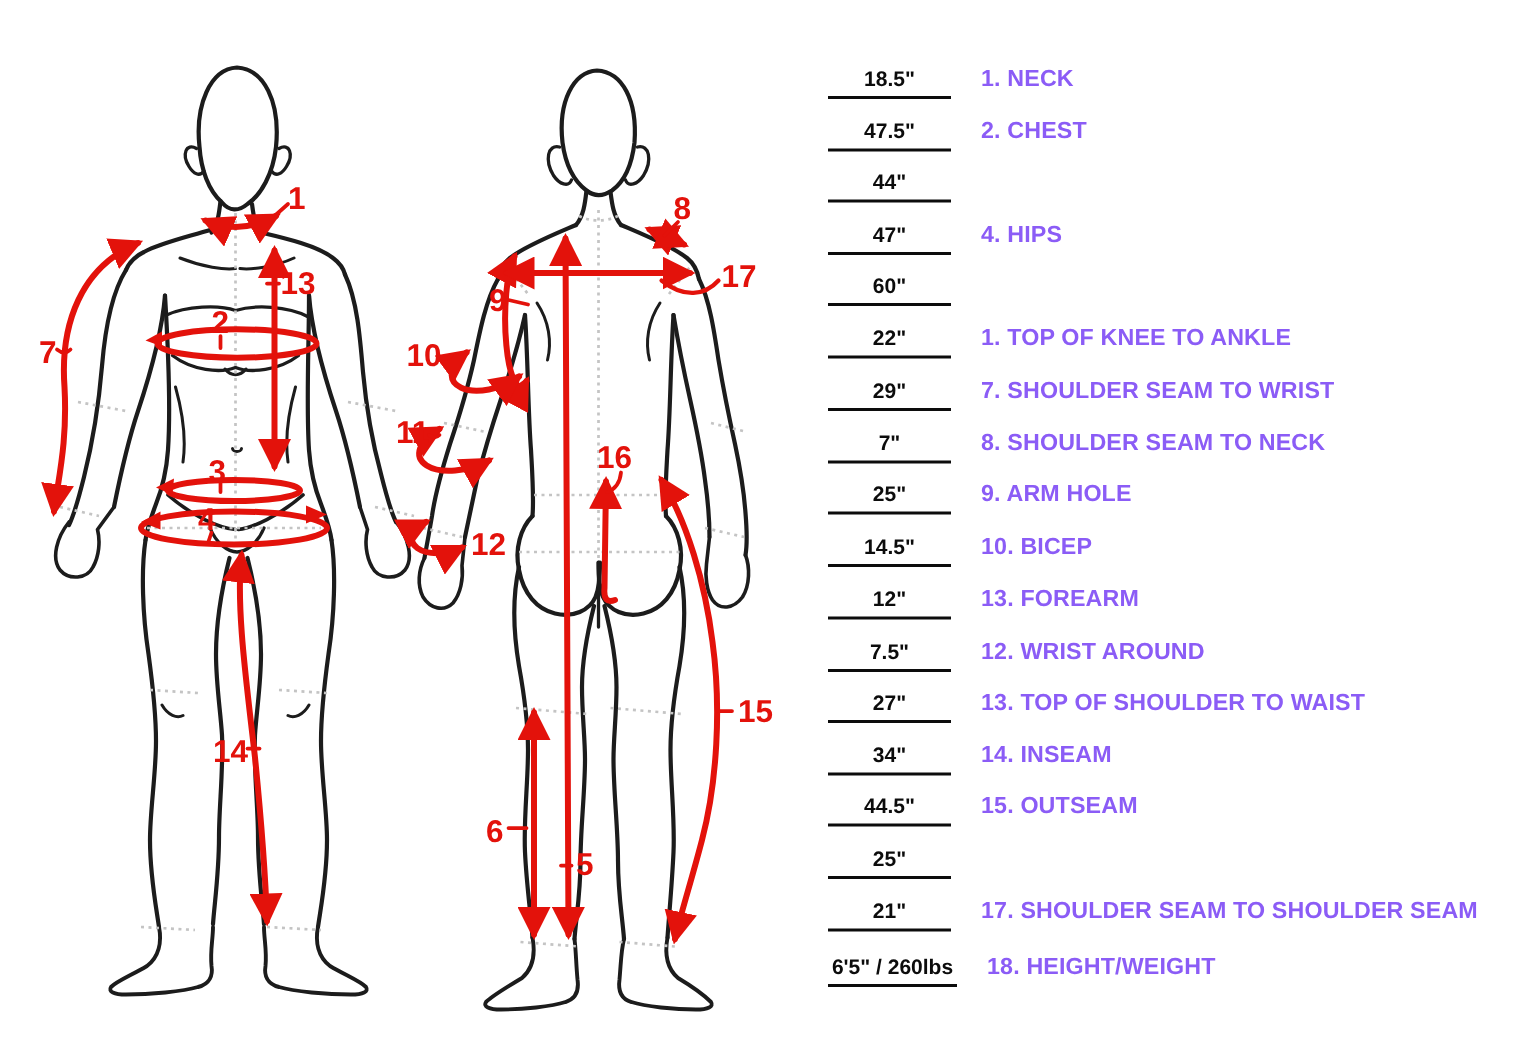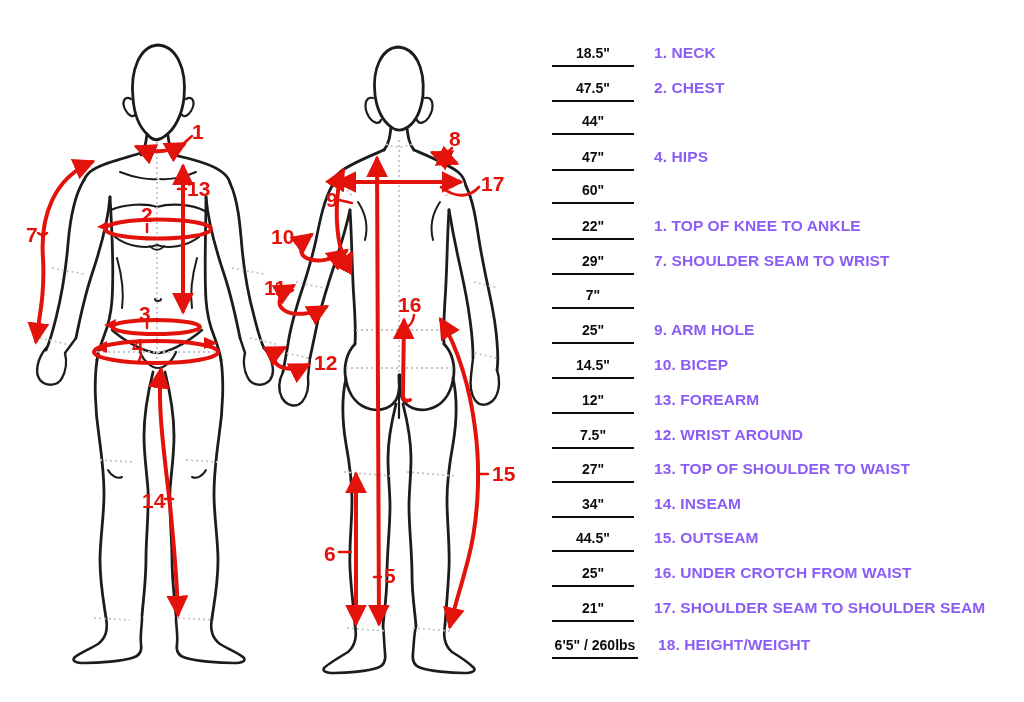--- a/index.html
+++ b/index.html
@@ -221,20 +221,21 @@
   <div class="m-row r5">
         <span class="val">22"</span>
         <span class="lbl">1. TOP OF KNEE TO ANKLE</span>
       </div>
   <div class="m-row r6">
         <span class="val">29"</span>
         <span class="lbl">7. SHOULDER SEAM TO WRIST</span>
       </div>
   <div class="m-row r7">
         <span class="val">7"</span>
+        <span class="lbl">8. SHOULDER SEAM TO NECK</span>
       </div>
   <div class="m-row r8">
         <span class="val">25"</span>
         <span class="lbl">9. ARM HOLE</span>
       </div>
   <div class="m-row r9">
         <span class="val">14.5"</span>
         <span class="lbl">10. BICEP</span>
       </div>
   <div class="m-row r10">
@@ -252,21 +253,20 @@
   <div class="m-row r13">
         <span class="val">34"</span>
         <span class="lbl">14. INSEAM</span>
       </div>
   <div class="m-row r14">
         <span class="val">44.5"</span>
         <span class="lbl">15. OUTSEAM</span>
       </div>
   <div class="m-row r15">
         <span class="val">25"</span>
-        <span class="lbl">16. UNDER CROTCH FROM WAIST</span>
       </div>
   <div class="m-row r16">
         <span class="val">21"</span>
         <span class="lbl">17. SHOULDER SEAM TO SHOULDER SEAM</span>
       </div>
   <div class="m-row r17">
         <span class="val">6'5" / 260lbs</span>
         <span class="lbl">18. HEIGHT/WEIGHT</span>
       </div>
 </div>

